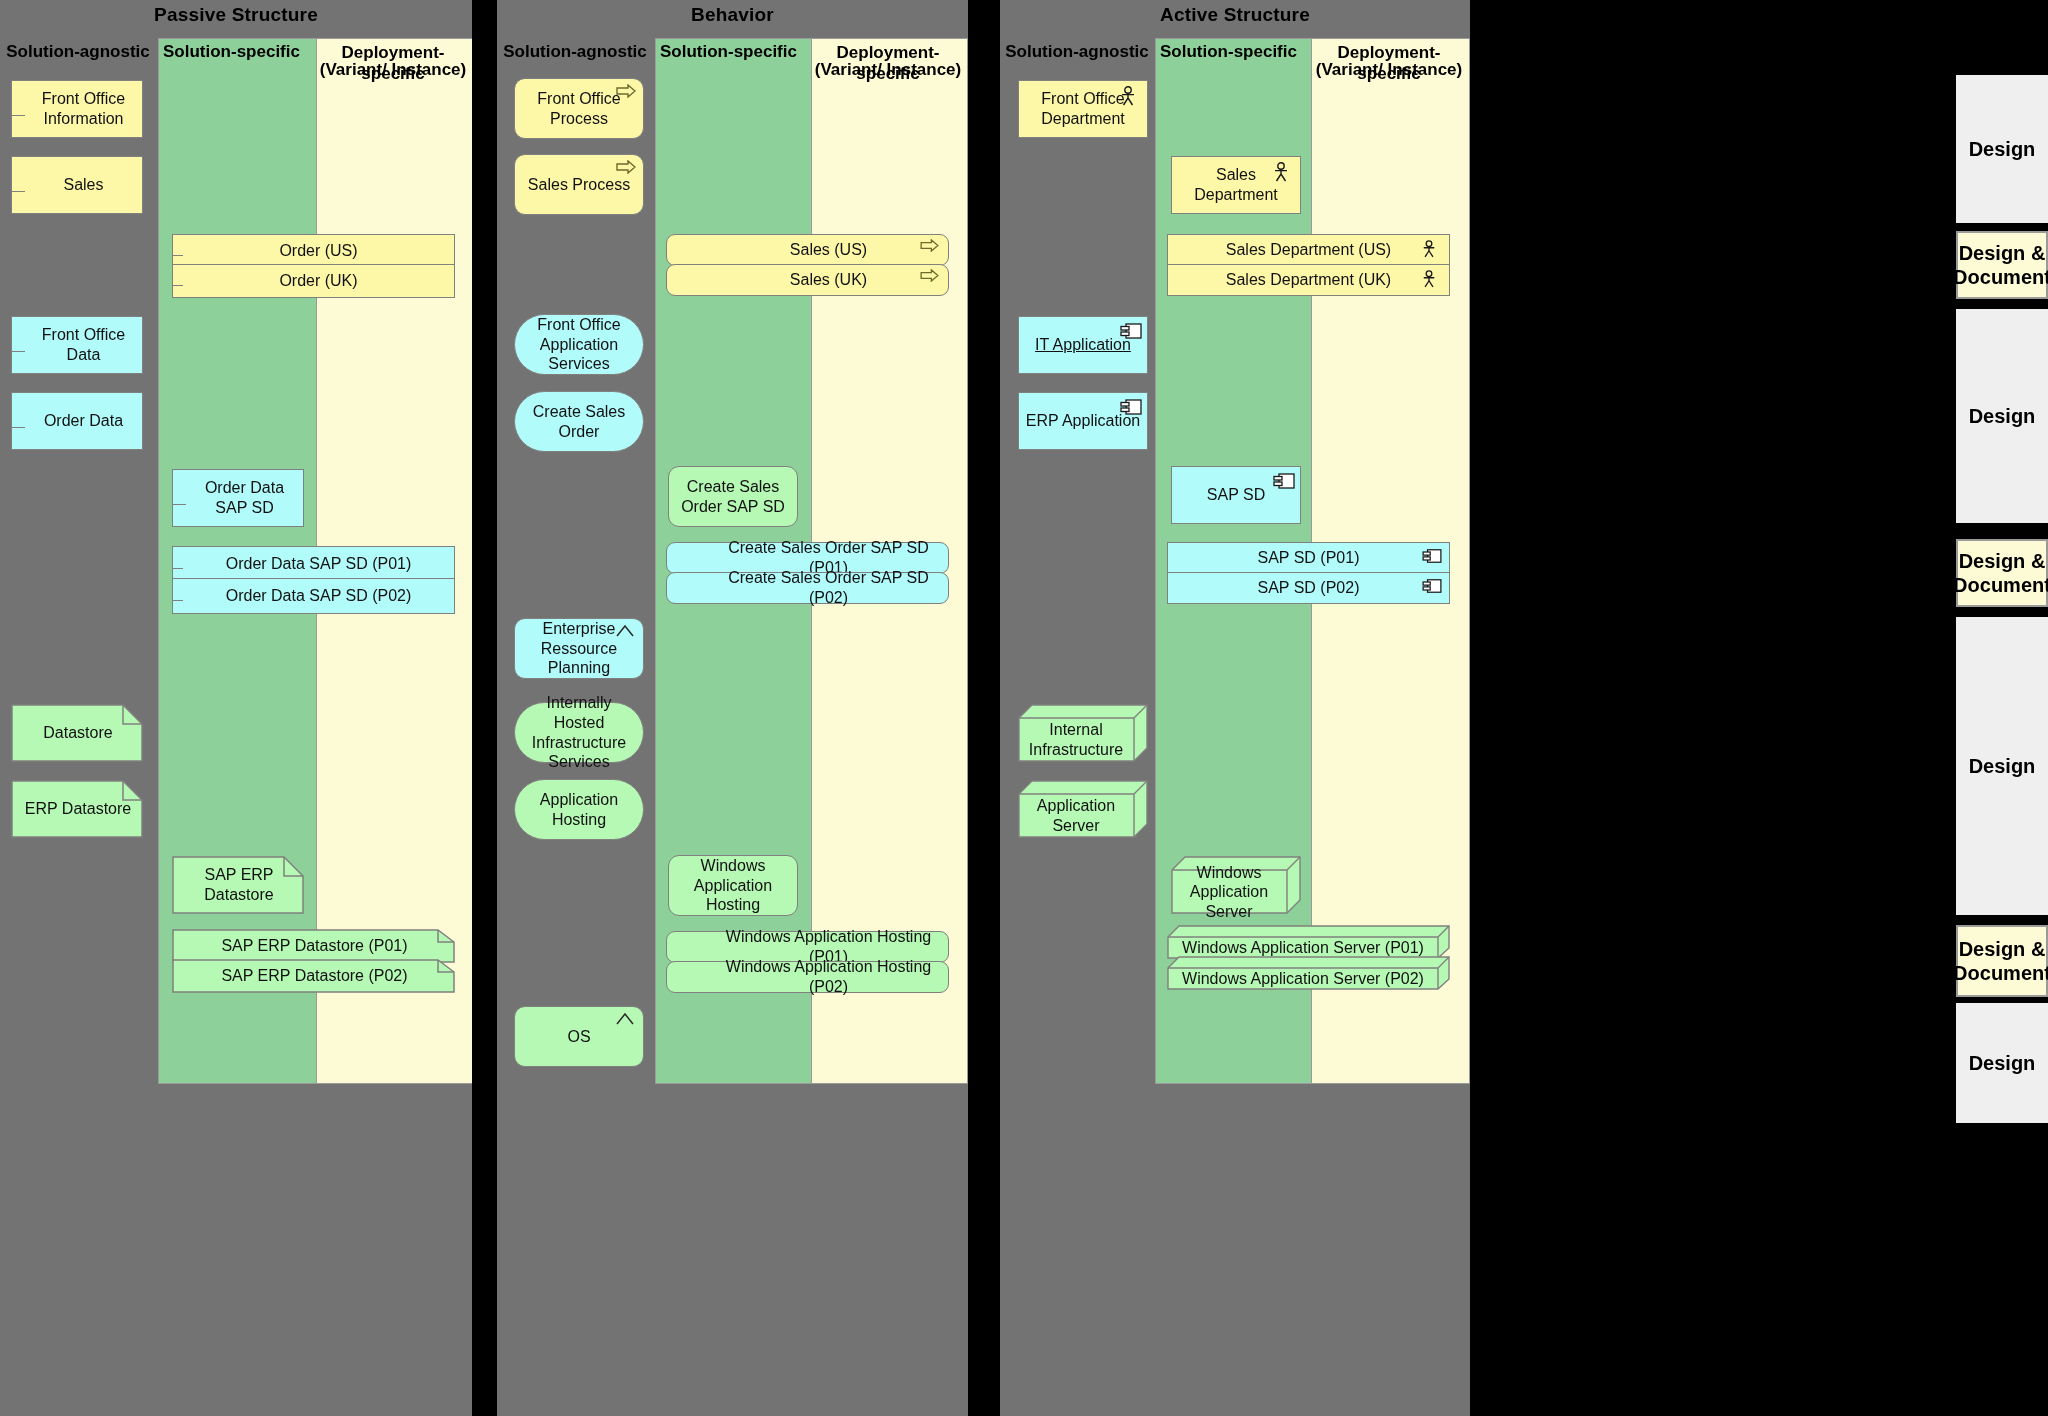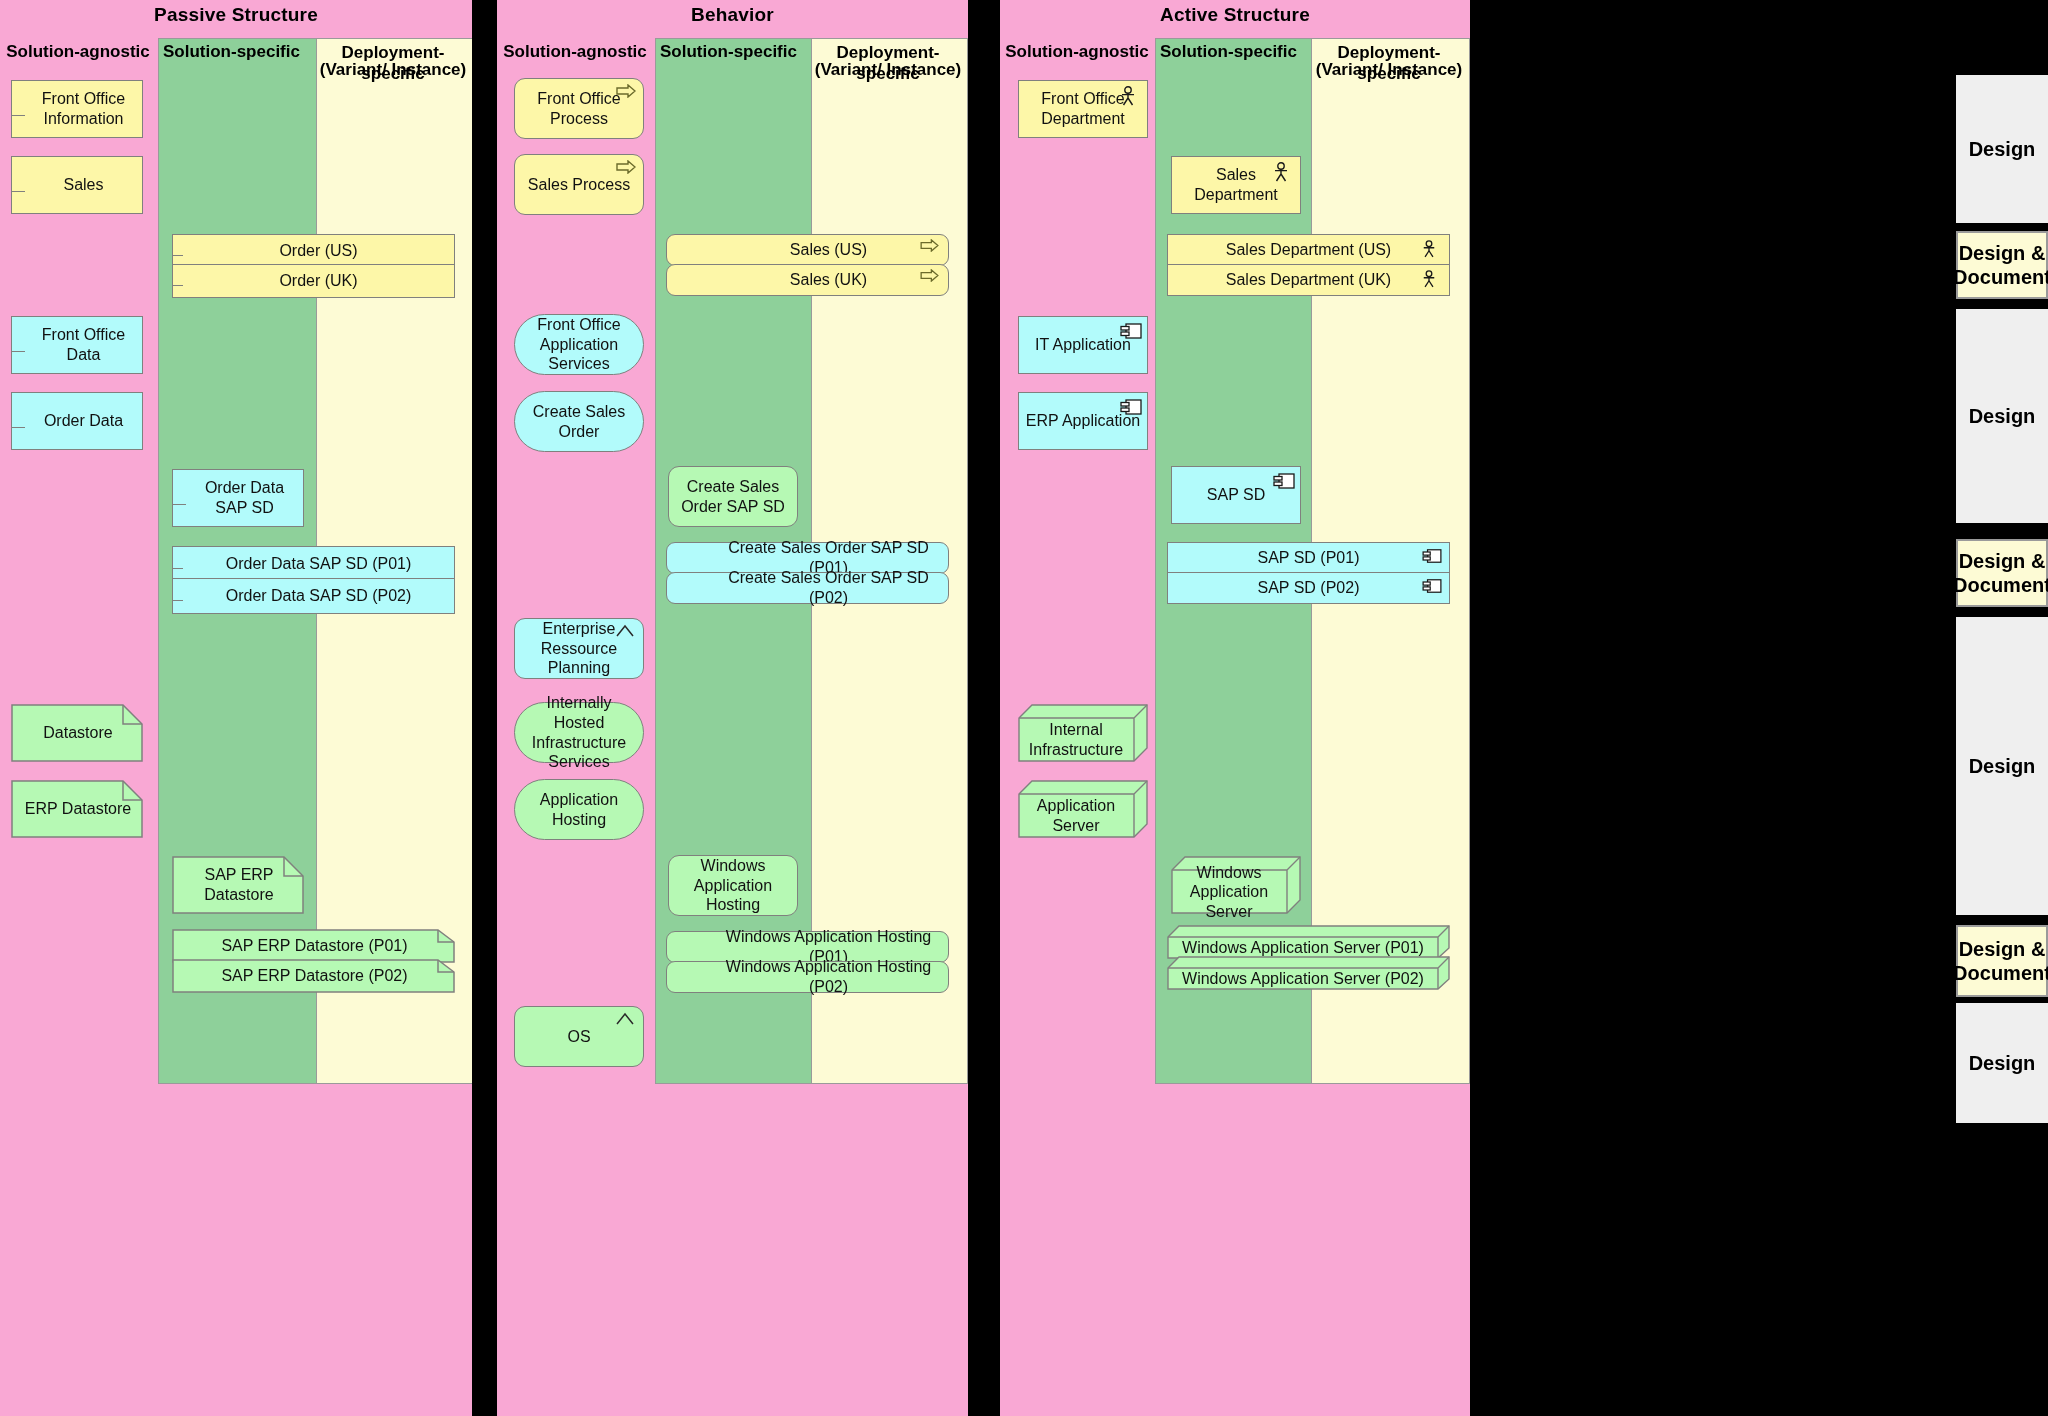--- a/index.html
+++ b/index.html
@@ -1,20 +1,20 @@
 <!DOCTYPE html>
 <html><head>
 <meta charset="utf-8">
 <style>
   html,body{margin:0;padding:0;background:#ffffff;}
   body{width:2048px;height:1416px;font-family:"Liberation Sans","DejaVu Sans",sans-serif;}
   #stage{position:relative;width:2048px;height:1416px;overflow:hidden;background:#000;}
 
   
-  .panel{position:absolute;background:#f9a8d4;top:0;height:1416px;}
+  .panel{position:absolute;background:#737373;top:0;height:1416px;}
   .panel-title{position:absolute;top:4px;left:0;right:0;text-align:center;
      font-size:19px;font-weight:bold;color:#000;letter-spacing:.2px;}
   .col-head{position:absolute;font-size:17px;font-weight:bold;color:#000;text-align:center;}
   .col-head.two{line-height:1.25;}
 
   
   .band-green{position:absolute;background:#8ed09a;border:1px solid #9a9a9a;}
   .band-yellow{position:absolute;background:#fdfbd5;border:1px solid #9a9a9a;}
 
   
@@ -297,21 +297,21 @@
 
     <div class="el c-biz" style="left:18px;top:80px;width:130px;height:58px;">
       <span class="lbl">Front Office Department</span>
       <span class="ic">
         <svg width="16" height="20" viewBox="0 0 16 20">
             <circle cx="8" cy="4" r="3.2" fill="none" stroke="#1a1a1a" stroke-width="1.4"></circle>
             <path d="M8,7.3 V12 M2,8.6 H14 M8,12 L3.5,19 M8,12 L12.5,19" stroke="#1a1a1a" stroke-width="1.4" fill="none"></path>
           </svg>
       </span>
     </div>
-    <div class="el c-app" style="left:18px;top:316px;width:130px;height:58px;">
+    <div class="el c-app" style="left:18px;top:316px;width:130px;height:58px;text-decoration:underline;">
       <span class="lbl">IT Application</span>
       <span class="ic">
         <svg width="22" height="18" viewBox="0 0 22 18">
             <rect x="6" y="2" width="15" height="14" fill="#fff" stroke="#1a1a1a" stroke-width="1.3"></rect>
             <rect x="1" y="4.5" width="8" height="3.5" fill="#fff" stroke="#1a1a1a" stroke-width="1.3"></rect>
             <rect x="1" y="10" width="8" height="3.5" fill="#fff" stroke="#1a1a1a" stroke-width="1.3"></rect>
           </svg>
       </span>
     </div>
     <div class="el c-app" style="left:18px;top:392px;width:130px;height:58px;">

